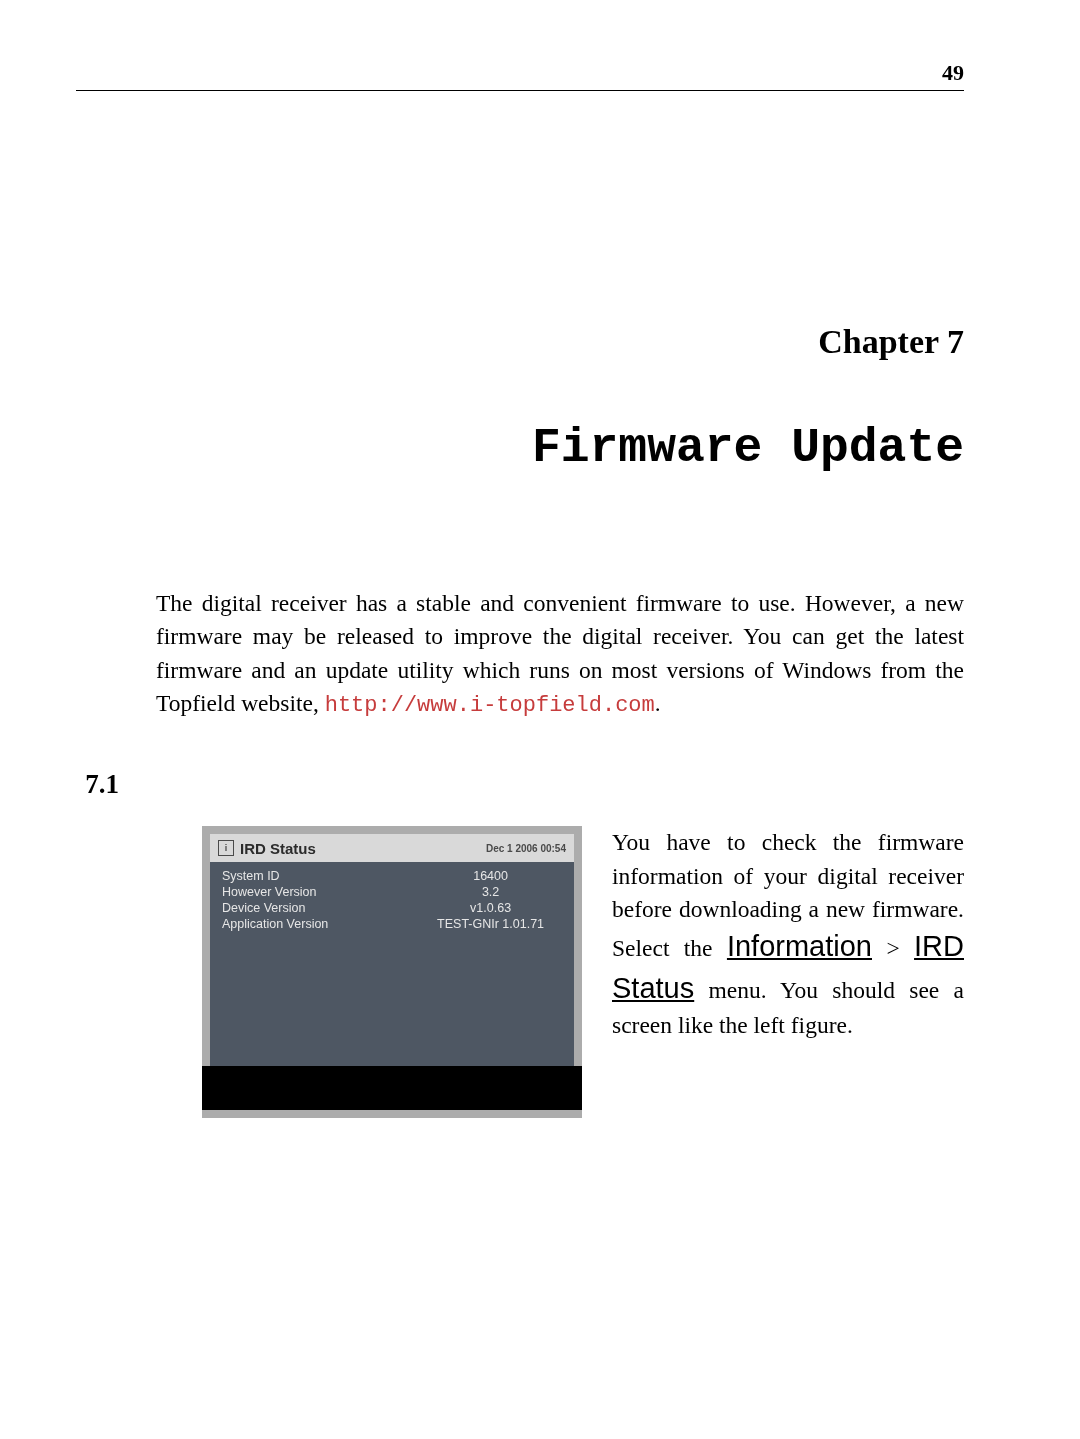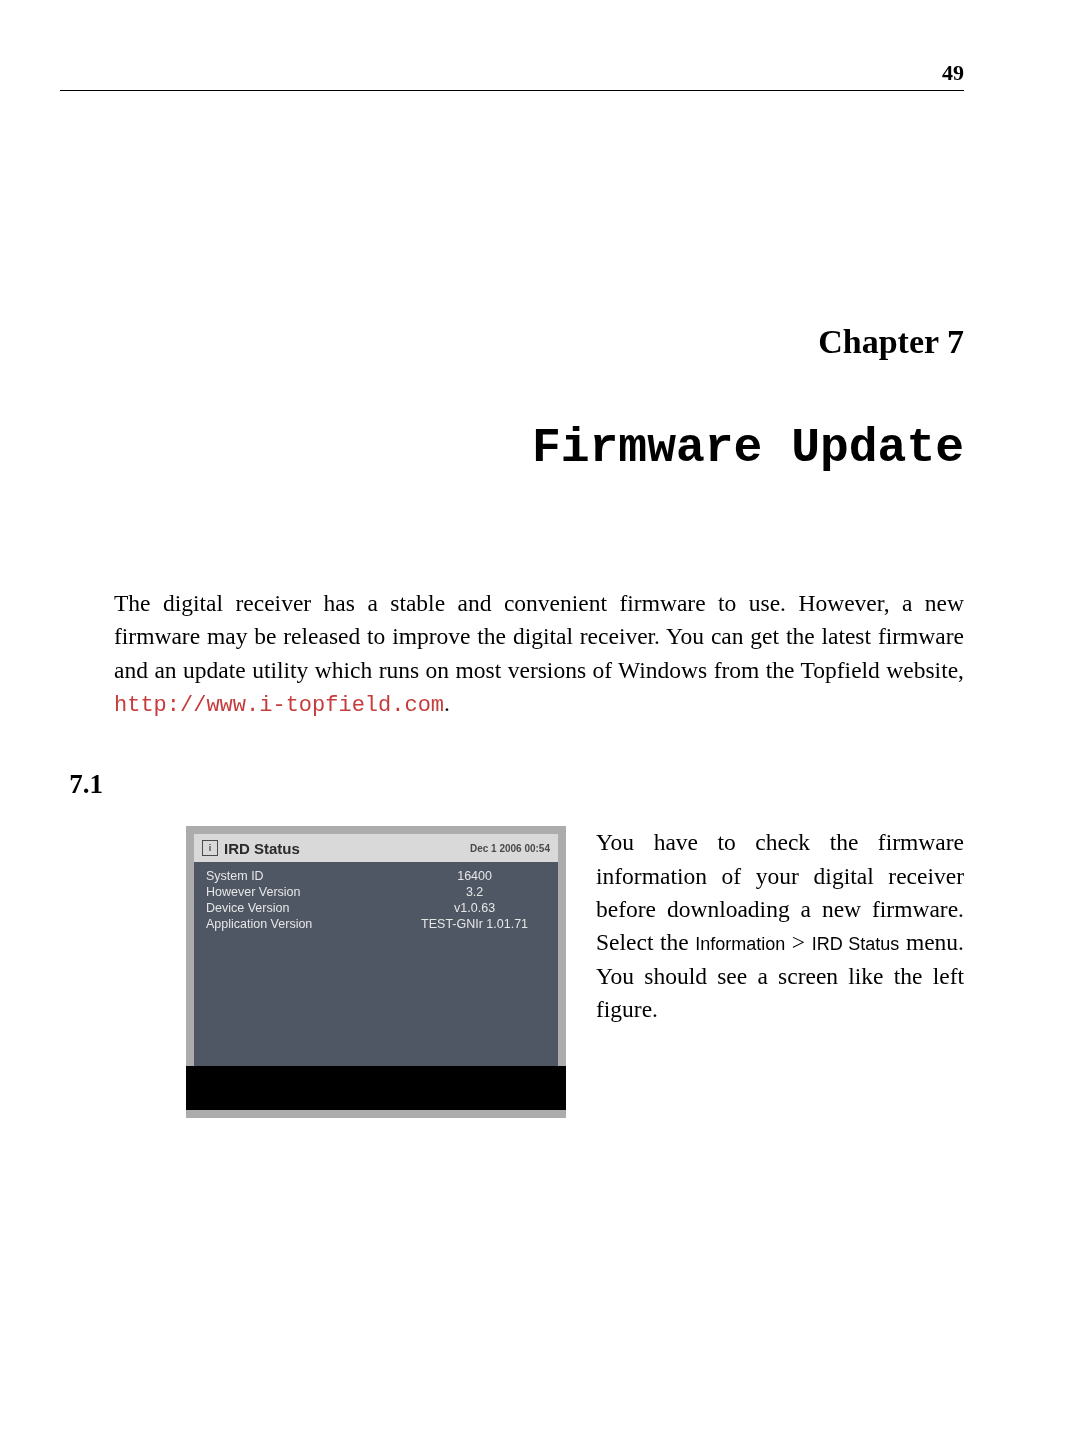--- a/index.html
+++ b/index.html
@@ -7,21 +7,21 @@
     padding: 0;
     background: #fff;
     font-family: "Palatino Linotype", Palatino, "Book Antiqua", Georgia, serif;
     color: #000;
   }
   .page {
     width: 1080px;
     height: 1439px;
     position: relative;
     box-sizing: border-box;
-    padding: 90px 116px 0 60px;
+    padding: 90px 116px 0 76px;
   }
   .header-rule {
     border: none;
     border-top: 1.5px solid #000;
     margin: 0;
   }
   .page-number {
     position: absolute;
     top: 60px;
     right: 116px;
@@ -39,21 +39,21 @@
     text-align: right;
     font-weight: bold;
     font-size: 48px;
     margin-bottom: 112px;
     font-family: Liberation Mono, monospace;
   }
   .intro-para {
     font-size: 23.5px;
     line-height: 1.42;
     text-align: justify;
-    margin-left: 54px;
+    margin-left: 80px;
   }
   .intro-para .mono {
     font-family: "Courier New", Courier, monospace;
     color: #c63c3c;
     font-size: 22px;
   }
   .section-heading {
     display: flex;
     gap: 22px;
     font-weight: bold;
@@ -75,21 +75,22 @@
     flex: 0 0 auto;
   }
   .text-col {
     flex: 1 1 auto;
     font-size: 23.5px;
     line-height: 1.42;
     text-align: justify;
   }
   .sans {
     font-family: Arial, Helvetica, sans-serif;
-    font-size: 18px;
+    font-size: 29px;
+    text-decoration: underline;
   }
   .after-para {
     margin-left: 126px;
     font-size: 23.5px;
     line-height: 1.42;
     text-align: justify;
     margin-top: 16px;
   }
 
   

